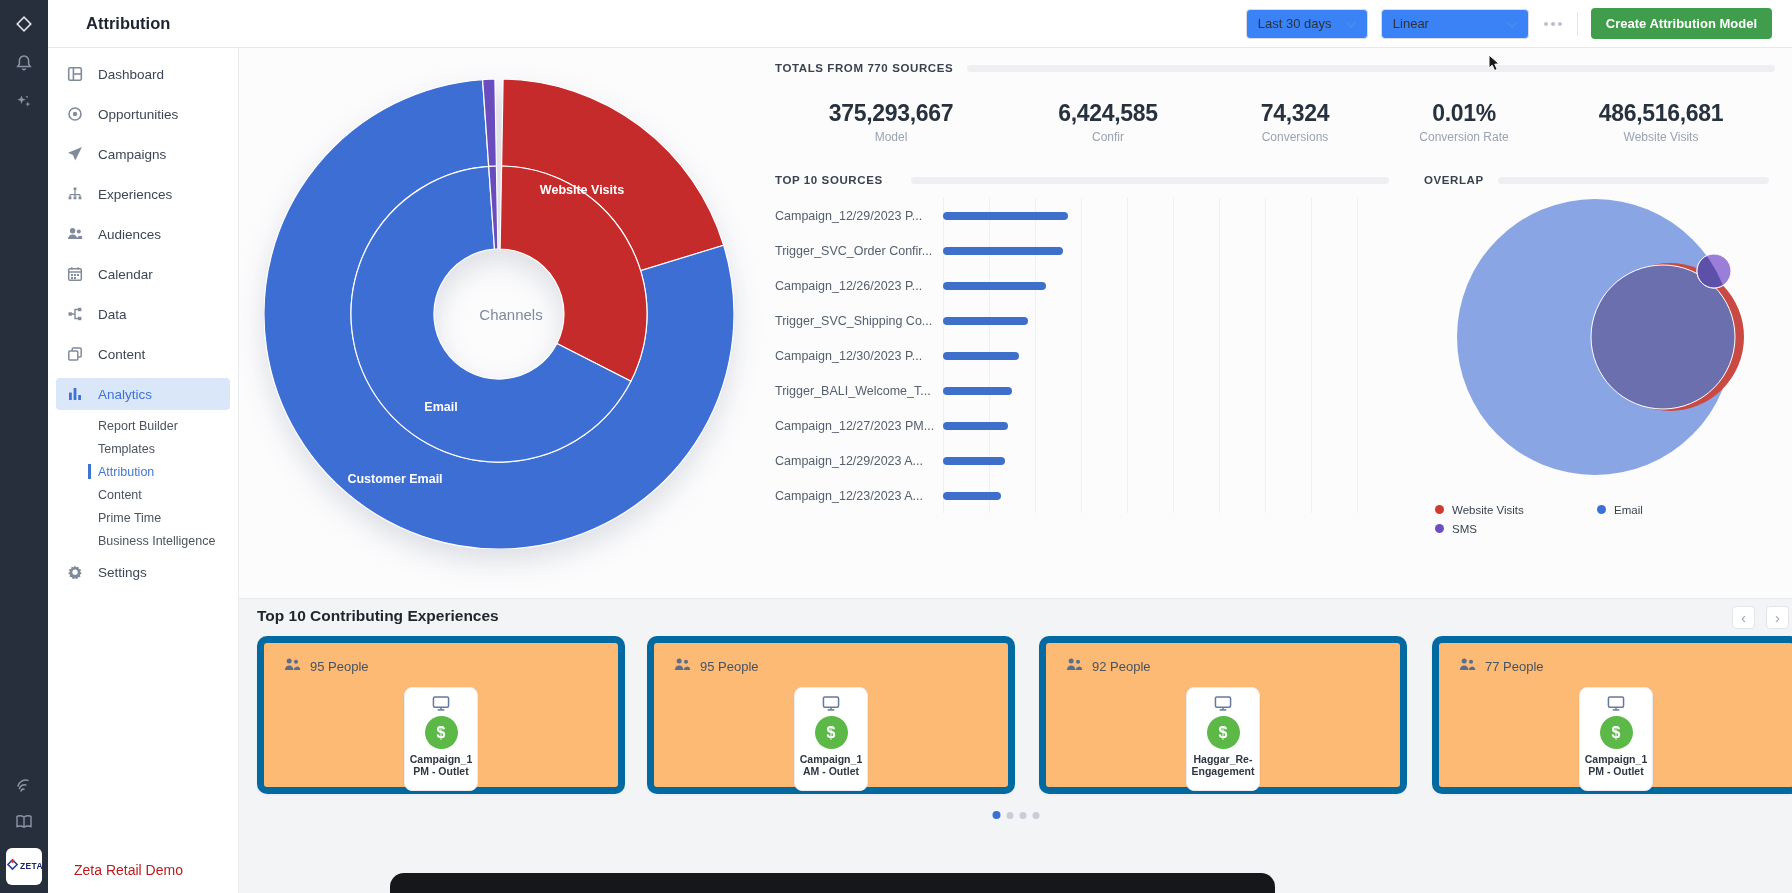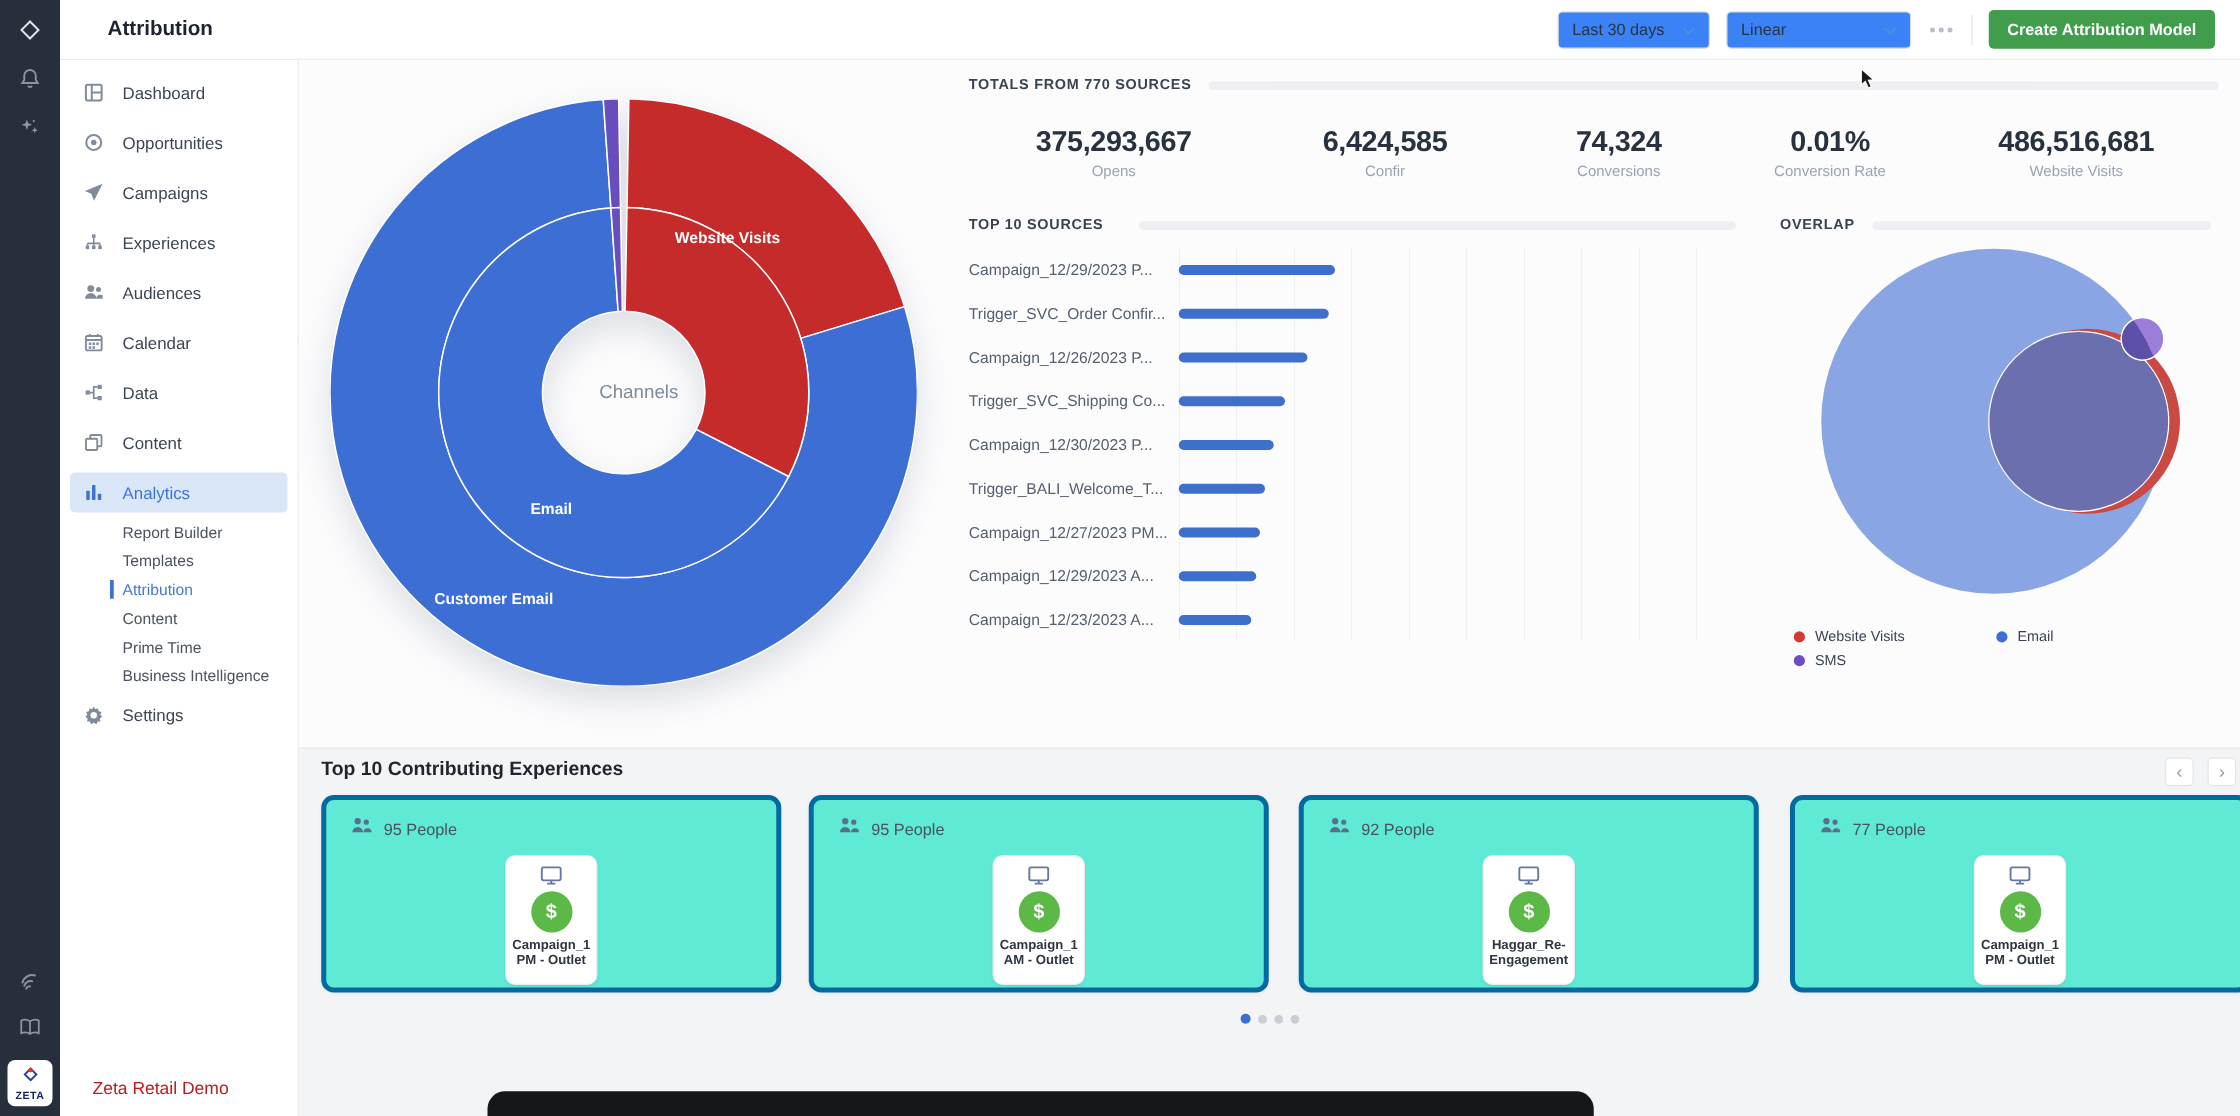--- a/index.html
+++ b/index.html
@@ -6,21 +6,21 @@
   *{box-sizing:border-box;}
   .root{position:relative;width:1792px;height:893px;overflow:hidden;background:#fcfcfd;
         font-family:"Liberation Sans",sans-serif;color:#2a3340;}
   
   .rail{position:absolute;left:0;top:0;width:48px;height:893px;background:#272e3c;z-index:30;
         display:flex;flex-direction:column;align-items:center;}
   .rail-top{display:flex;flex-direction:column;align-items:center;gap:17px;padding-top:13px;}
   .rail-bottom{margin-top:auto;display:flex;flex-direction:column;align-items:center;gap:15px;padding-bottom:8px;}
   .rail-icon{color:#8d94a5;width:22px;height:22px;display:flex;align-items:center;justify-content:center;}
   .rail-icon.logo{color:#dfe3ea;}
-  .zeta-tile{width:36px;height:37px;background:#fff;border-radius:6px;display:flex;flex-direction:column;
+  .zeta-tile{width:36px;height:37px;background:#fff;border-radius:6px;display:flex;flex-direction:row;
              align-items:center;justify-content:center;gap:0;}
   .zeta-tile .zt-txt{font-size:8.5px;font-weight:bold;color:#16256d;letter-spacing:.4px;line-height:9px;}
   
   .topbar{position:absolute;left:48px;top:0;width:1744px;height:48px;background:#fff;
           border-bottom:1px solid #e8eaee;z-index:20;display:flex;align-items:center;}
   .topbar h1{font-size:16.5px;font-weight:bold;color:#1d2430;margin:0 0 0 38px;}
   .topbar-right{margin-left:auto;display:flex;align-items:center;gap:13px;padding-right:20px;}
   .select{height:30px;border:1px solid #d9dde3;border-radius:4px;background:#3b82f6;display:flex;
           align-items:center;justify-content:space-between;padding:0 11px;font-size:13px;color:#2a3340;cursor:pointer;}
   .select.s1{width:122px;}  .select.s2{width:148px;}
@@ -67,21 +67,21 @@
   #legend{position:absolute;left:1196px;top:452px;width:340px;display:flex;flex-wrap:wrap;}
   .lg-item{flex:0 0 162px;display:flex;align-items:center;gap:8px;height:19px;}
   .lg-item .dot{width:9px;height:9px;border-radius:50%;}
   .lg-item .txt{font-size:11.5px;color:#39434f;}
   
   .bottom{position:absolute;left:0;top:550px;width:1553px;height:295px;background:#f3f4f6;border-top:1px solid #e7e9ed;}
   .bottom h2{position:absolute;left:18px;top:8px;margin:0;font-size:15.5px;font-weight:bold;color:#1f252d;}
   .car-btn{position:absolute;top:7px;width:23px;height:23px;background:#fff;border:1px solid #e3e5ea;border-radius:4px;
            display:flex;align-items:center;justify-content:center;font-size:15px;color:#98a1ad;cursor:pointer;}
   .car-btn.prev{left:1493px;} .car-btn.next{left:1527px;}
-  .exp-card{position:absolute;top:37px;width:368px;height:158px;background:#5eead4;border:4px solid #0369a1;
+  .exp-card{position:absolute;top:37px;width:368px;height:158px;background:#fdba74;border:7px solid #0369a1;
             border-radius:10px;box-shadow:0 1px 3px rgba(20,30,60,.05);}
   .exp-people{position:absolute;left:20px;top:14px;display:flex;align-items:center;gap:9px;color:#5d6e8c;}
   .exp-people .ppl-count{font-size:13px;color:#49525f;}
   .exp-node{position:absolute;left:50%;top:44px;transform:translateX(-50%);width:74px;height:104px;background:#fff;
             border:1px solid #e9ebf1;border-radius:8px;box-shadow:0 1px 2px rgba(20,30,60,.06);
             display:flex;flex-direction:column;align-items:center;padding-top:7px;}
   .exp-node .mon{color:#66789f;height:18px;}
   .dollar{width:33px;height:33px;border-radius:50%;background:#5cb847;color:#fff;font-weight:bold;font-size:16px;
           display:flex;align-items:center;justify-content:center;margin-top:3px;}
   .exp-name{margin-top:4px;font-size:10.5px;font-weight:bold;color:#2e3642;text-align:center;line-height:12px;}
@@ -310,21 +310,21 @@
       <div class="donut-label b" style="left:156px;top:431px;">Customer Email</div>
       <div class="donut-label center" style="left:272px;top:266px;">Channels</div>
 
       <div class="sec-head" style="left:536px;top:14px;width:1000px;">
         <span class="sh-label">TOTALS FROM 770 SOURCES</span>
         <span class="sh-bar" style="flex:1;"></span>
       </div>
       <div id="stats">
           <div class="stat" style="left: 542px;">
             <div class="v">375,293,667</div>
-            <div class="l">Opens</div>
+            <div class="l">Model</div>
           </div>
           <div class="stat" style="left: 759px;">
             <div class="v">6,424,585</div>
             <div class="l">Confir</div>
           </div>
           <div class="stat" style="left: 946px;">
             <div class="v">74,324</div>
             <div class="l">Conversions</div>
           </div>
           <div class="stat" style="left: 1115px;">

